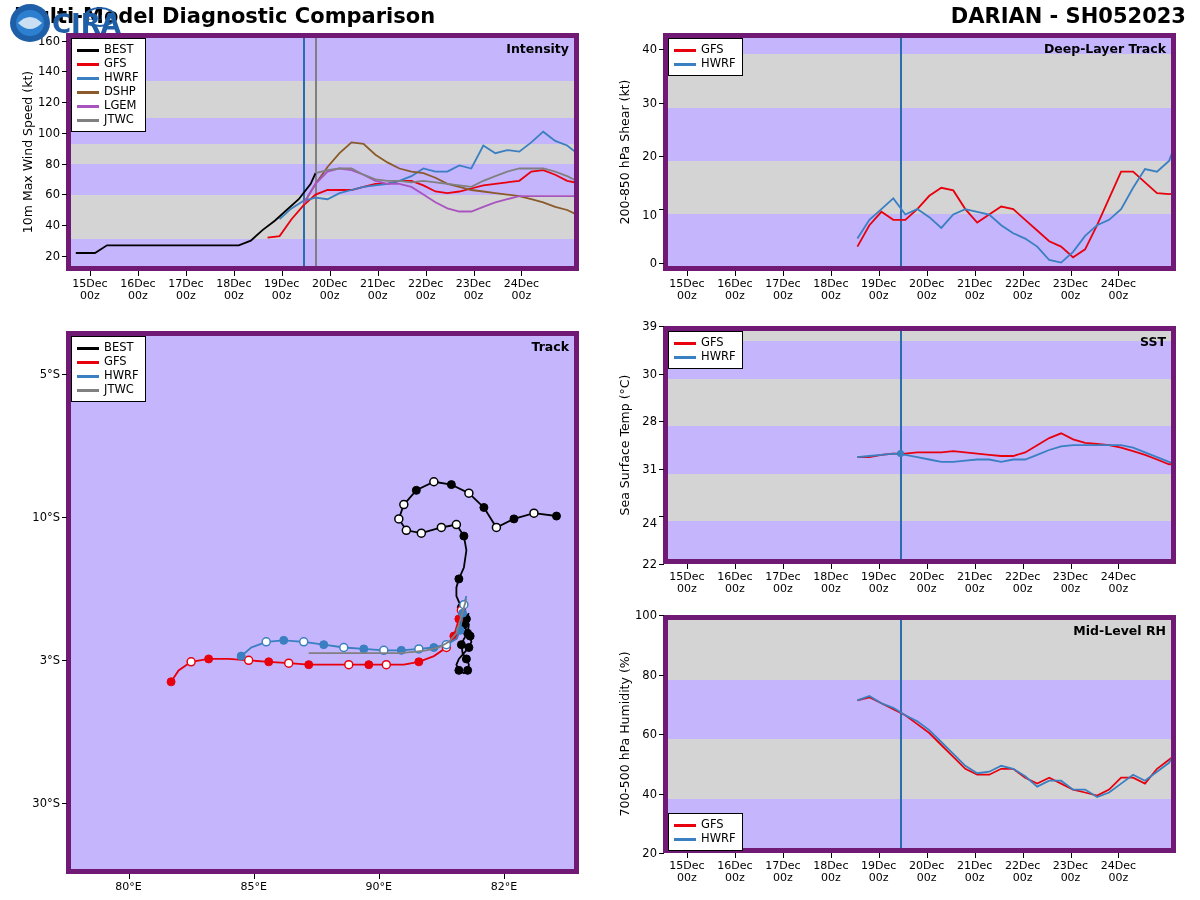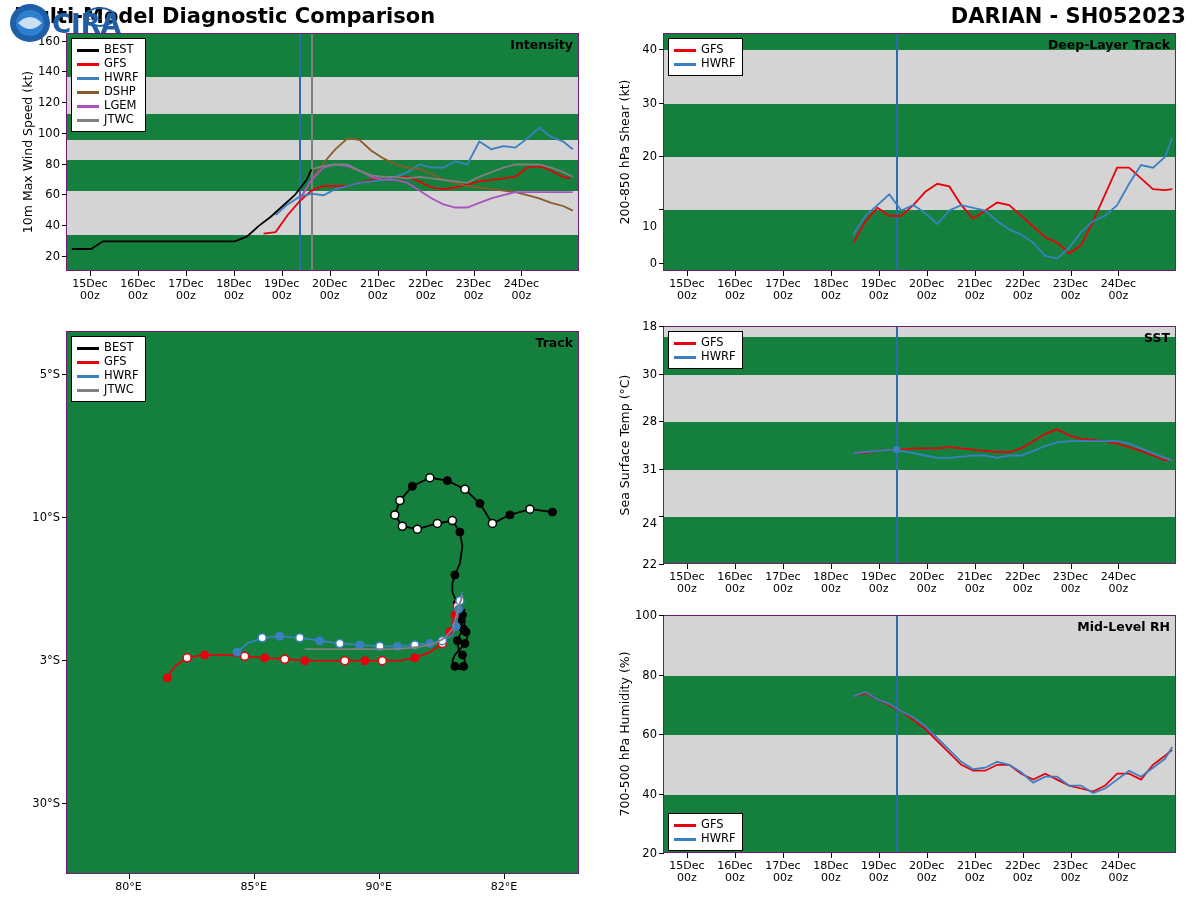--- a/index.html
+++ b/index.html
@@ -1,19 +1,19 @@
 <!DOCTYPE html>
 <html><head>
 <meta charset="utf-8">
 <style>
   html,body{margin:0;padding:0;background:#ffffff;}
   body{width:1200px;height:900px;position:relative;font-family:"DejaVu Sans",sans-serif;color:#000;}
   .title-left{position:absolute;left:14px;top:4px;font-size:21px;font-weight:bold;font-family:"DejaVu Sans",sans-serif;}
   .title-right{position:absolute;right:14px;top:4px;font-size:21px;font-weight:bold;font-family:"DejaVu Sans",sans-serif;}
-  .plotbox{position:absolute;border:1px solid #701a75;box-sizing:border-box;background:#15803d;overflow:hidden;}
+  .plotbox{position:absolute;border:5px solid #701a75;box-sizing:border-box;background:#c4b5fd;overflow:hidden;}
   .band{position:absolute;left:0;right:0;background:#d4d4d4;}
   .vline{position:absolute;top:0;bottom:0;width:2px;}
   .panel-label{position:absolute;font-size:12.5px;font-weight:bold;right:5px;top:3px;}
   .ylabel{position:absolute;font-size:12.5px;transform-origin:0 0;transform:rotate(-90deg);white-space:nowrap;}
   .ytick{position:absolute;font-size:11.5px;text-align:right;white-space:nowrap;}
   .ytickmark{position:absolute;height:1px;background:#000;}
   .xticklab{position:absolute;font-size:11px;text-align:center;white-space:nowrap;line-height:12px;}
   .xtickmark{position:absolute;width:1px;background:#000;}
   .legend{position:absolute;background:#fff;border:1px solid #000;padding:4px 6px 4px 5px;font-size:11.5px;line-height:13.5px;}
   .legend .row{display:flex;align-items:center;height:14px;}
@@ -113,21 +113,21 @@
       <div class="vline" style="left: 231.528px; background: rgb(43, 108, 176);"></div>
       <svg width="513" height="238">
         <path d="M 189.4 208.6 L 201.4 187.2 L 213.4 173.8 L 225.3 181.8 L 237.3 181.8 L 249.3 171.1 L 261.3 157.8 L 273.3 149.8 L 285.3 152.4 L 297.3 171.1 L 309.2 184.5 L 321.2 176.5 L 333.2 168.5 L 345.2 171.1 L 357.2 181.8 L 369.2 192.5 L 381.2 203.2 L 393.1 208.6 L 405.1 219.3 L 417.1 211.3 L 429.1 187.2 L 441.1 160.4 L 453.1 133.7 L 465.1 133.7 L 477.0 144.4 L 489.0 155.1 L 501.0 156.2 L 508.2 155.1" fill="none" stroke="#e8000d" stroke-width="1.8"></path>
         <path d="M 189.4 200.6 L 201.4 181.8 L 213.4 171.1 L 225.3 160.4 L 237.3 176.5 L 249.3 171.1 L 261.3 179.2 L 273.3 189.9 L 285.3 176.5 L 297.3 171.1 L 309.2 173.8 L 321.2 176.5 L 333.2 187.2 L 345.2 195.2 L 357.2 200.6 L 369.2 208.6 L 381.2 222.0 L 393.1 224.6 L 405.1 213.9 L 417.1 197.9 L 429.1 187.2 L 441.1 181.8 L 453.1 171.1 L 465.1 149.8 L 477.0 131.0 L 489.0 133.7 L 501.0 123.0 L 508.2 104.3" fill="none" stroke="#3a7fc1" stroke-width="1.8"></path>
       </svg>
       <div class="panel-label">Deep-Layer Track</div>
     </div>
     <div class="ylabel" style="left: 617px; top: 152px; transform: rotate(-90deg) translate(-50%, 0px);">200-850 hPa Shear (kt)</div>
     <div class="ytick" style="left: 627px; width: 30px; top: 255.978px;">0</div>
     <div class="ytickmark" style="left: 659px; width: 5px; top: 262.978px;"></div>
-    <div class="ytick" style="left: 627px; width: 30px; top: 219px;">10</div>
+    <div class="ytick" style="left: 627px; width: 30px; top: 208px;">10</div>
     <div class="ytickmark" style="left: 659px; width: 5px; top: 209.494px;"></div>
     <div class="ytick" style="left: 627px; width: 30px; top: 149.011px;">20</div>
     <div class="ytickmark" style="left: 659px; width: 5px; top: 156.011px;"></div>
     <div class="ytick" style="left: 627px; width: 30px; top: 95.5281px;">30</div>
     <div class="ytickmark" style="left: 659px; width: 5px; top: 102.528px;"></div>
     <div class="ytick" style="left: 627px; width: 30px; top: 42.0449px;">40</div>
     <div class="ytickmark" style="left: 659px; width: 5px; top: 49.0449px;"></div>
     <div class="xtickmark" style="left: 686.972px; top: 271px; height: 5px;"></div>
     <div class="xticklab" style="left: 656.972px; width: 60px; top: 278px;">15Dec<br>00z</div>
     <div class="xtickmark" style="left: 734.916px; top: 271px; height: 5px;"></div>
@@ -174,21 +174,21 @@
     <div class="ytick" style="left: 627px; width: 30px; top: 557px;">22</div>
     <div class="ytickmark" style="left: 659px; width: 5px; top: 564px;"></div>
     <div class="ytick" style="left: 627px; width: 30px; top: 516px;">24</div>
     <div class="ytickmark" style="left: 659px; width: 5px; top: 516.4px;"></div>
     <div class="ytick" style="left: 627px; width: 30px; top: 461.8px;">31</div>
     <div class="ytickmark" style="left: 659px; width: 5px; top: 468.8px;"></div>
     <div class="ytick" style="left: 627px; width: 30px; top: 414.2px;">28</div>
     <div class="ytickmark" style="left: 659px; width: 5px; top: 421.2px;"></div>
     <div class="ytick" style="left: 627px; width: 30px; top: 366.6px;">30</div>
     <div class="ytickmark" style="left: 659px; width: 5px; top: 373.6px;"></div>
-    <div class="ytick" style="left: 627px; width: 30px; top: 319px;">18</div>
+    <div class="ytick" style="left: 627px; width: 30px; top: 319px;">39</div>
     <div class="ytickmark" style="left: 659px; width: 5px; top: 326px;"></div>
     <div class="xtickmark" style="left: 686.972px; top: 564px; height: 5px;"></div>
     <div class="xticklab" style="left: 656.972px; width: 60px; top: 571px;">15Dec<br>00z</div>
     <div class="xtickmark" style="left: 734.916px; top: 564px; height: 5px;"></div>
     <div class="xticklab" style="left: 704.916px; width: 60px; top: 571px;">16Dec<br>00z</div>
     <div class="xtickmark" style="left: 782.86px; top: 564px; height: 5px;"></div>
     <div class="xticklab" style="left: 752.86px; width: 60px; top: 571px;">17Dec<br>00z</div>
     <div class="xtickmark" style="left: 830.804px; top: 564px; height: 5px;"></div>
     <div class="xticklab" style="left: 800.804px; width: 60px; top: 571px;">18Dec<br>00z</div>
     <div class="xtickmark" style="left: 878.748px; top: 564px; height: 5px;"></div>

